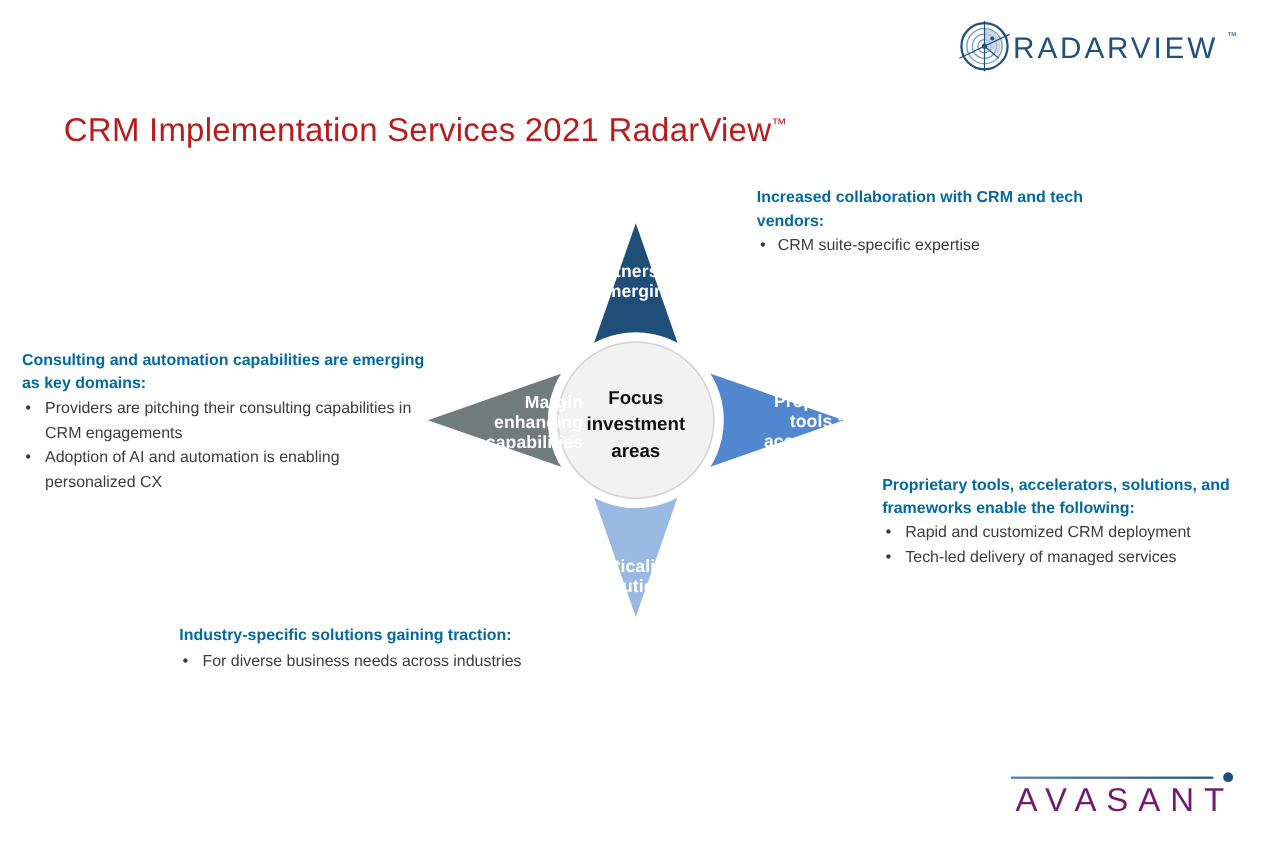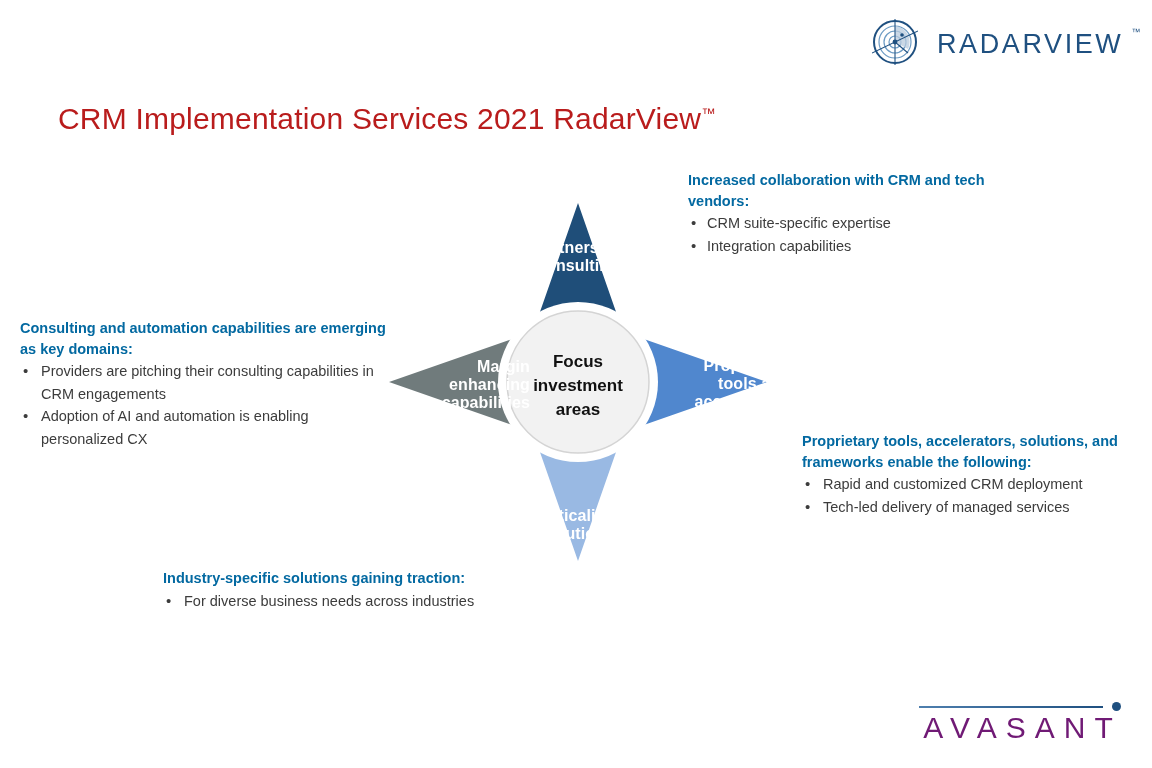--- a/index.html
+++ b/index.html
@@ -34,21 +34,21 @@
     letter-spacing: 0;
   }
 
   
   #radarview-logo {
     position: absolute;
     left: 872px;
     top: 19px;
     display: flex;
     align-items: center;
-    gap: 19px;
+    gap: 3px;
   }
   #radarview-logo .rv-word {
     font-size: 27px;
     letter-spacing: 2.6px;
     color: #1F5080;
     font-weight: 400;
     position: relative;
   }
   #radarview-logo .rv-tm {
     position: absolute;
@@ -220,21 +220,21 @@
     <path d="M 190 252.5 L 11 190 L 190 127.5
              A 88 88 0 0 0 190 252.5 Z" fill="#707B7C"></path>
 
     <circle cx="200" cy="190" r="80" fill="#FFFFFF"></circle>
 
     <circle cx="200" cy="190" r="71" fill="#F2F2F2" stroke="#D4D4D4" stroke-width="1.5"></circle>
   </svg>
 
   <div class="petal-label" id="petal-label-top">
     <div>Partnership</div>
-    <div>consulting</div>
+    <div>emerging</div>
   </div>
 
   <div class="petal-label" id="petal-label-right">
     <div>Proprietary</div>
     <div>tools and</div>
     <div>accelerators</div>
   </div>
 
   <div class="petal-label" id="petal-label-bottom">
     <div>Verticalized</div>
@@ -251,21 +251,20 @@
     <div>Focus</div>
     <div>investment</div>
     <div>areas</div>
   </div>
 </div>
 
 <div class="callout" id="callout-top-right">
   <p class="c-head">Increased collaboration with CRM and tech vendors:</p>
   <ul>
     <li>CRM suite-specific expertise</li>
-    <li>Integration capabilities</li>
   </ul>
 </div>
 
 <div class="callout" id="callout-left">
   <p class="c-head">Consulting and automation capabilities are emerging as key domains:</p>
   <ul>
     <li>Providers are pitching their consulting capabilities in CRM engagements</li>
     <li>Adoption of AI and automation is enabling personalized CX</li>
   </ul>
 </div>

